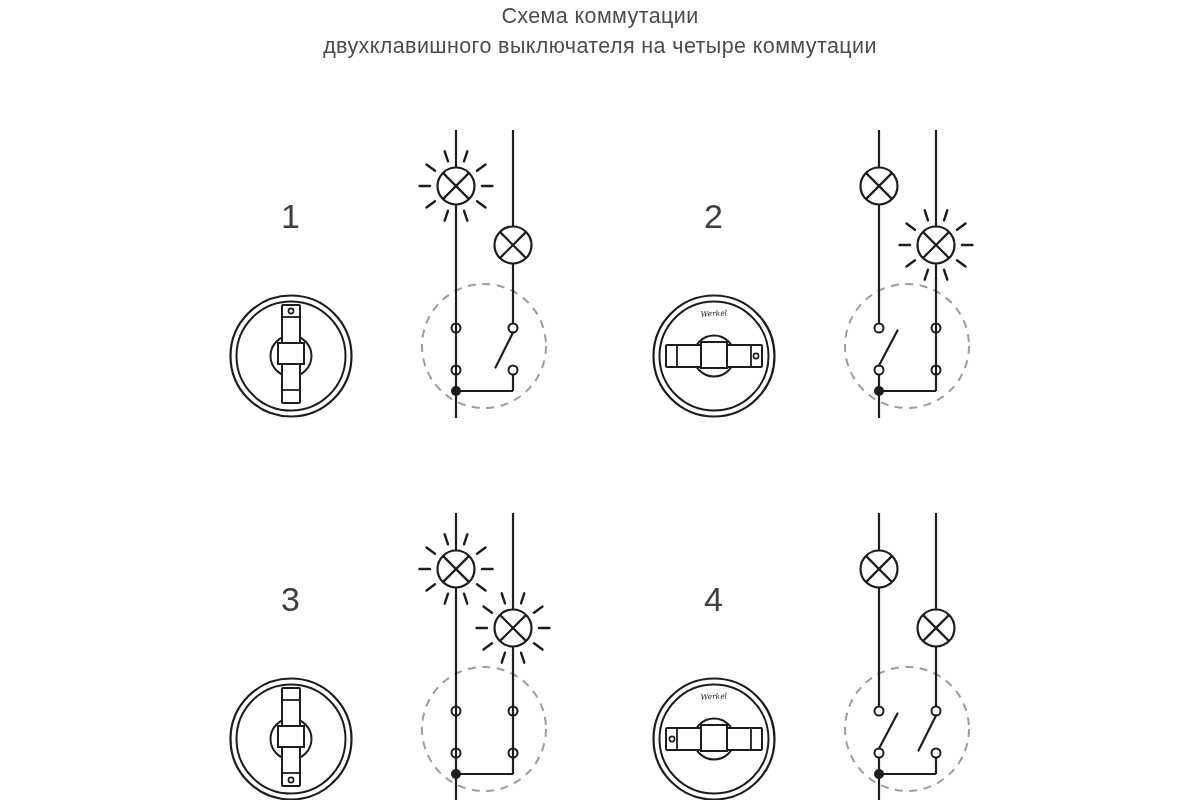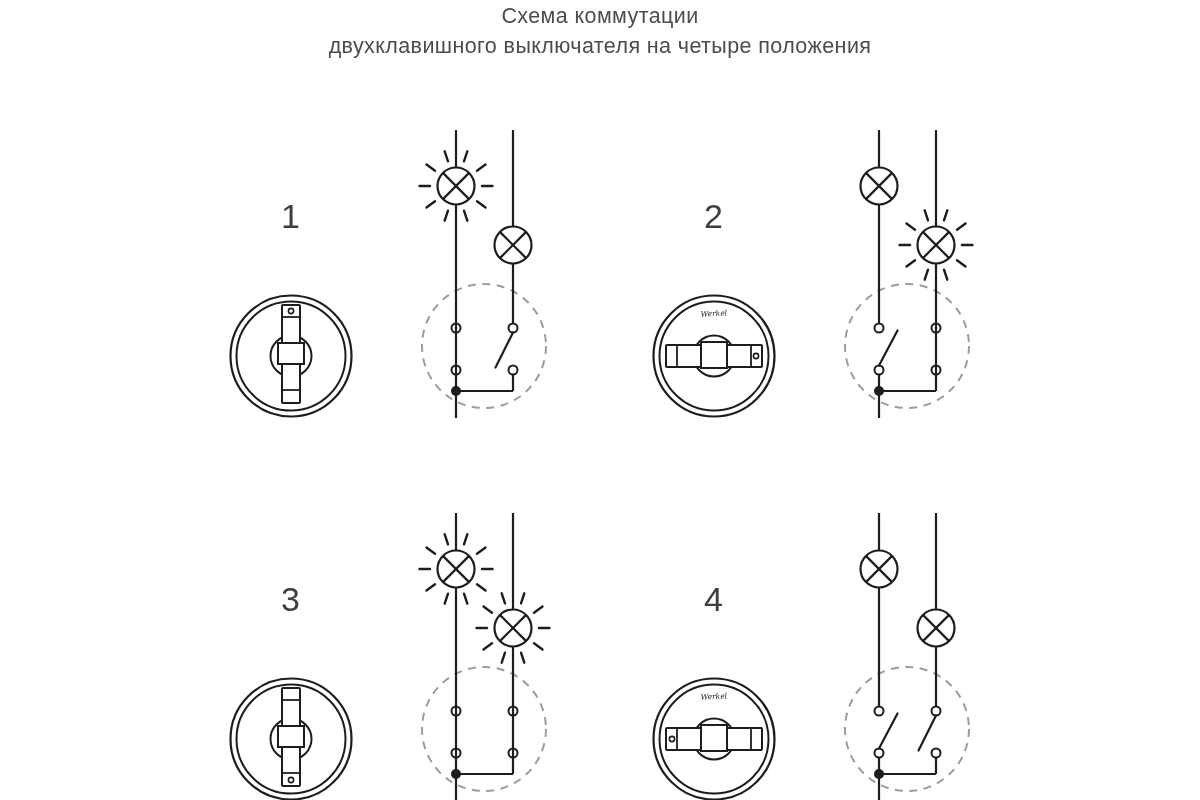--- a/index.html
+++ b/index.html
@@ -14,21 +14,21 @@
   .knob-svg{position:absolute;left:41px;top:186px;}
   .circuit-svg{position:absolute;left:230px;top:10px;}
 </style>
 </head>
 <body>
 
 <div class="page">
 
   <header class="title-block">
     <div class="title-line">Схема коммутации</div>
-    <div class="title-line">двухклавишного выключателя на четыре положения</div>
+    <div class="title-line">двухклавишного выключателя на четыре коммутации</div>
   </header>
 
   <section class="cell" style="left:180px;top:100px">
     <div class="pos-num">1</div>
     <svg class="knob-svg" width="140" height="140" viewBox="0 0 140 140">
         <circle cx="70" cy="70" r="60.5" fill="#fff" stroke="#1d1d1d" stroke-width="2.2"></circle>
         <circle cx="70" cy="70" r="54.5" fill="#fff" stroke="#1d1d1d" stroke-width="2"></circle>
         <circle cx="70" cy="70" r="20.5" fill="#fff" stroke="#1d1d1d" stroke-width="2"></circle>
         <rect x="61" y="19" width="18" height="98" rx="1" fill="#fff" stroke="#1d1d1d" stroke-width="2"></rect>
         <line x1="61" y1="31" x2="79" y2="31" stroke="#1d1d1d" stroke-width="1.8" stroke-linecap="butt"></line>

